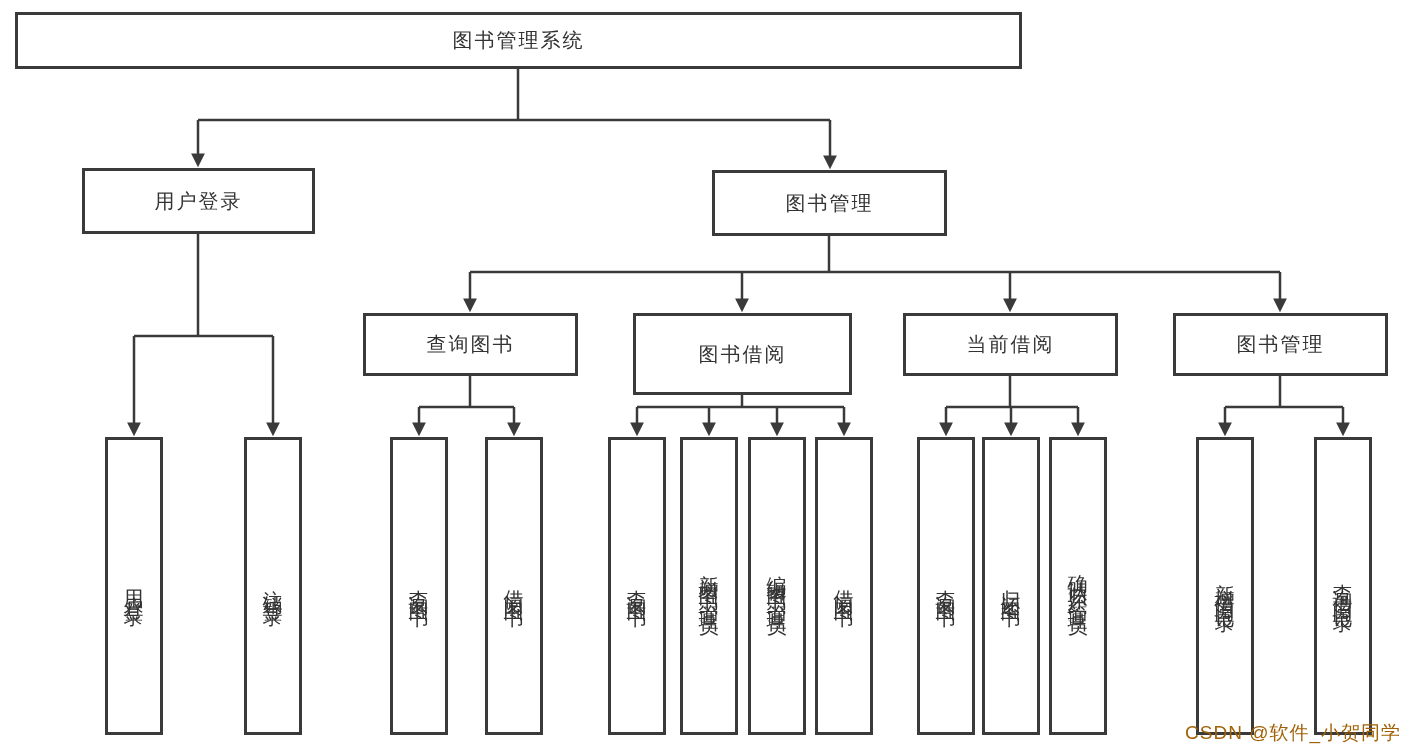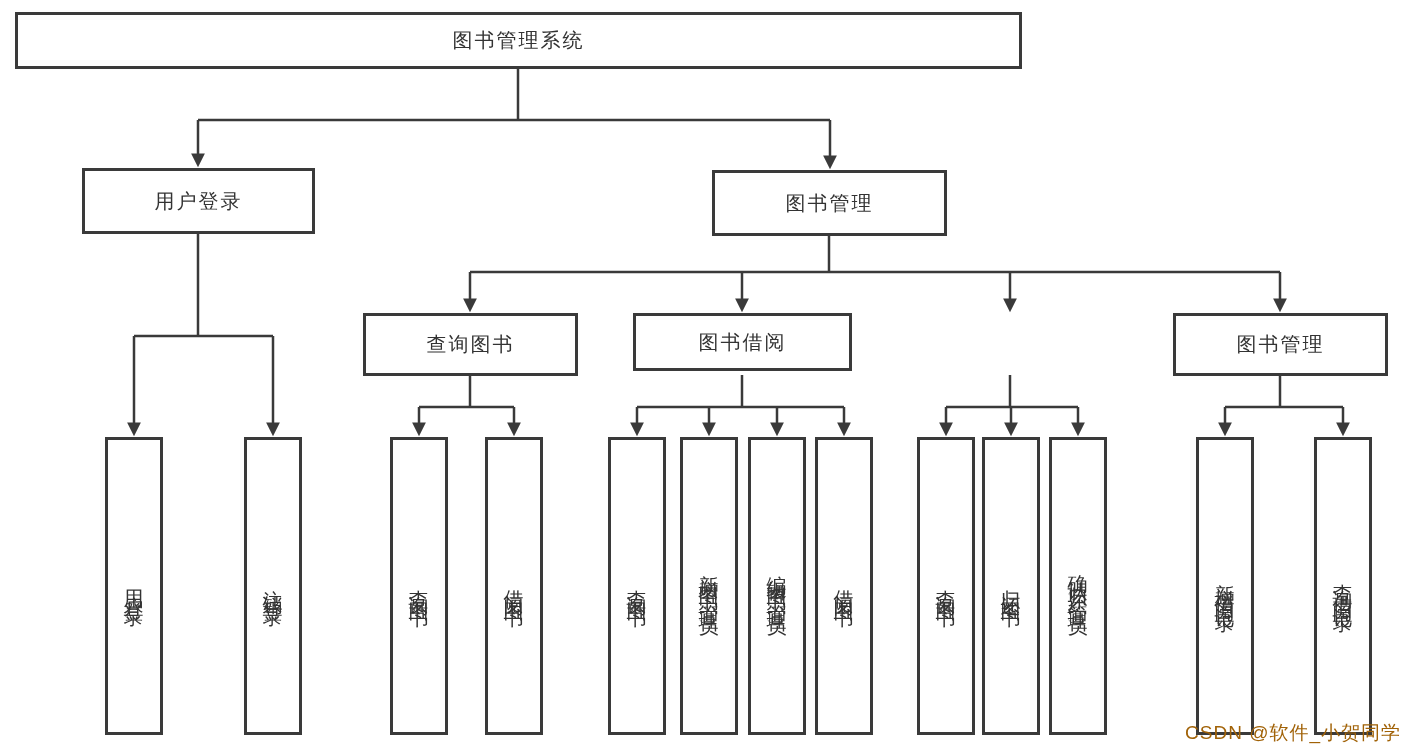--- a/index.html
+++ b/index.html
@@ -122,22 +122,25 @@
   <div class="node h" style="left:82px; top:168px; width:233px; height:66px">
     <span>用户登录</span>
   </div>
   <div class="node h" style="left:712px; top:170px; width:235px; height:66px">
     <span>图书管理</span>
   </div>
 
   <div class="node h" style="left:363px; top:313px; width:215px; height:63px">
     <span>查询图书</span>
   </div>
-  <div class="node h" style="left:633px; top:313px; width:219px; height:58px">
+  <div class="node h" style="left:633px; top:313px; width:219px; height:82px">
     <span>图书借阅</span>
+  </div>
+  <div class="node h" style="left:903px; top:313px; width:215px; height:63px">
+    <span>当前借阅</span>
   </div>
   <div class="node h" style="left:1173px; top:313px; width:215px; height:63px">
     <span>图书管理</span>
   </div>
 
   <div class="node v" style="left:105px; top:437px; width:58px; height:298px">
     <span>用户登录</span>
   </div>
   <div class="node v" style="left:244px; top:437px; width:58px; height:298px">
     <span>注销登录</span>

